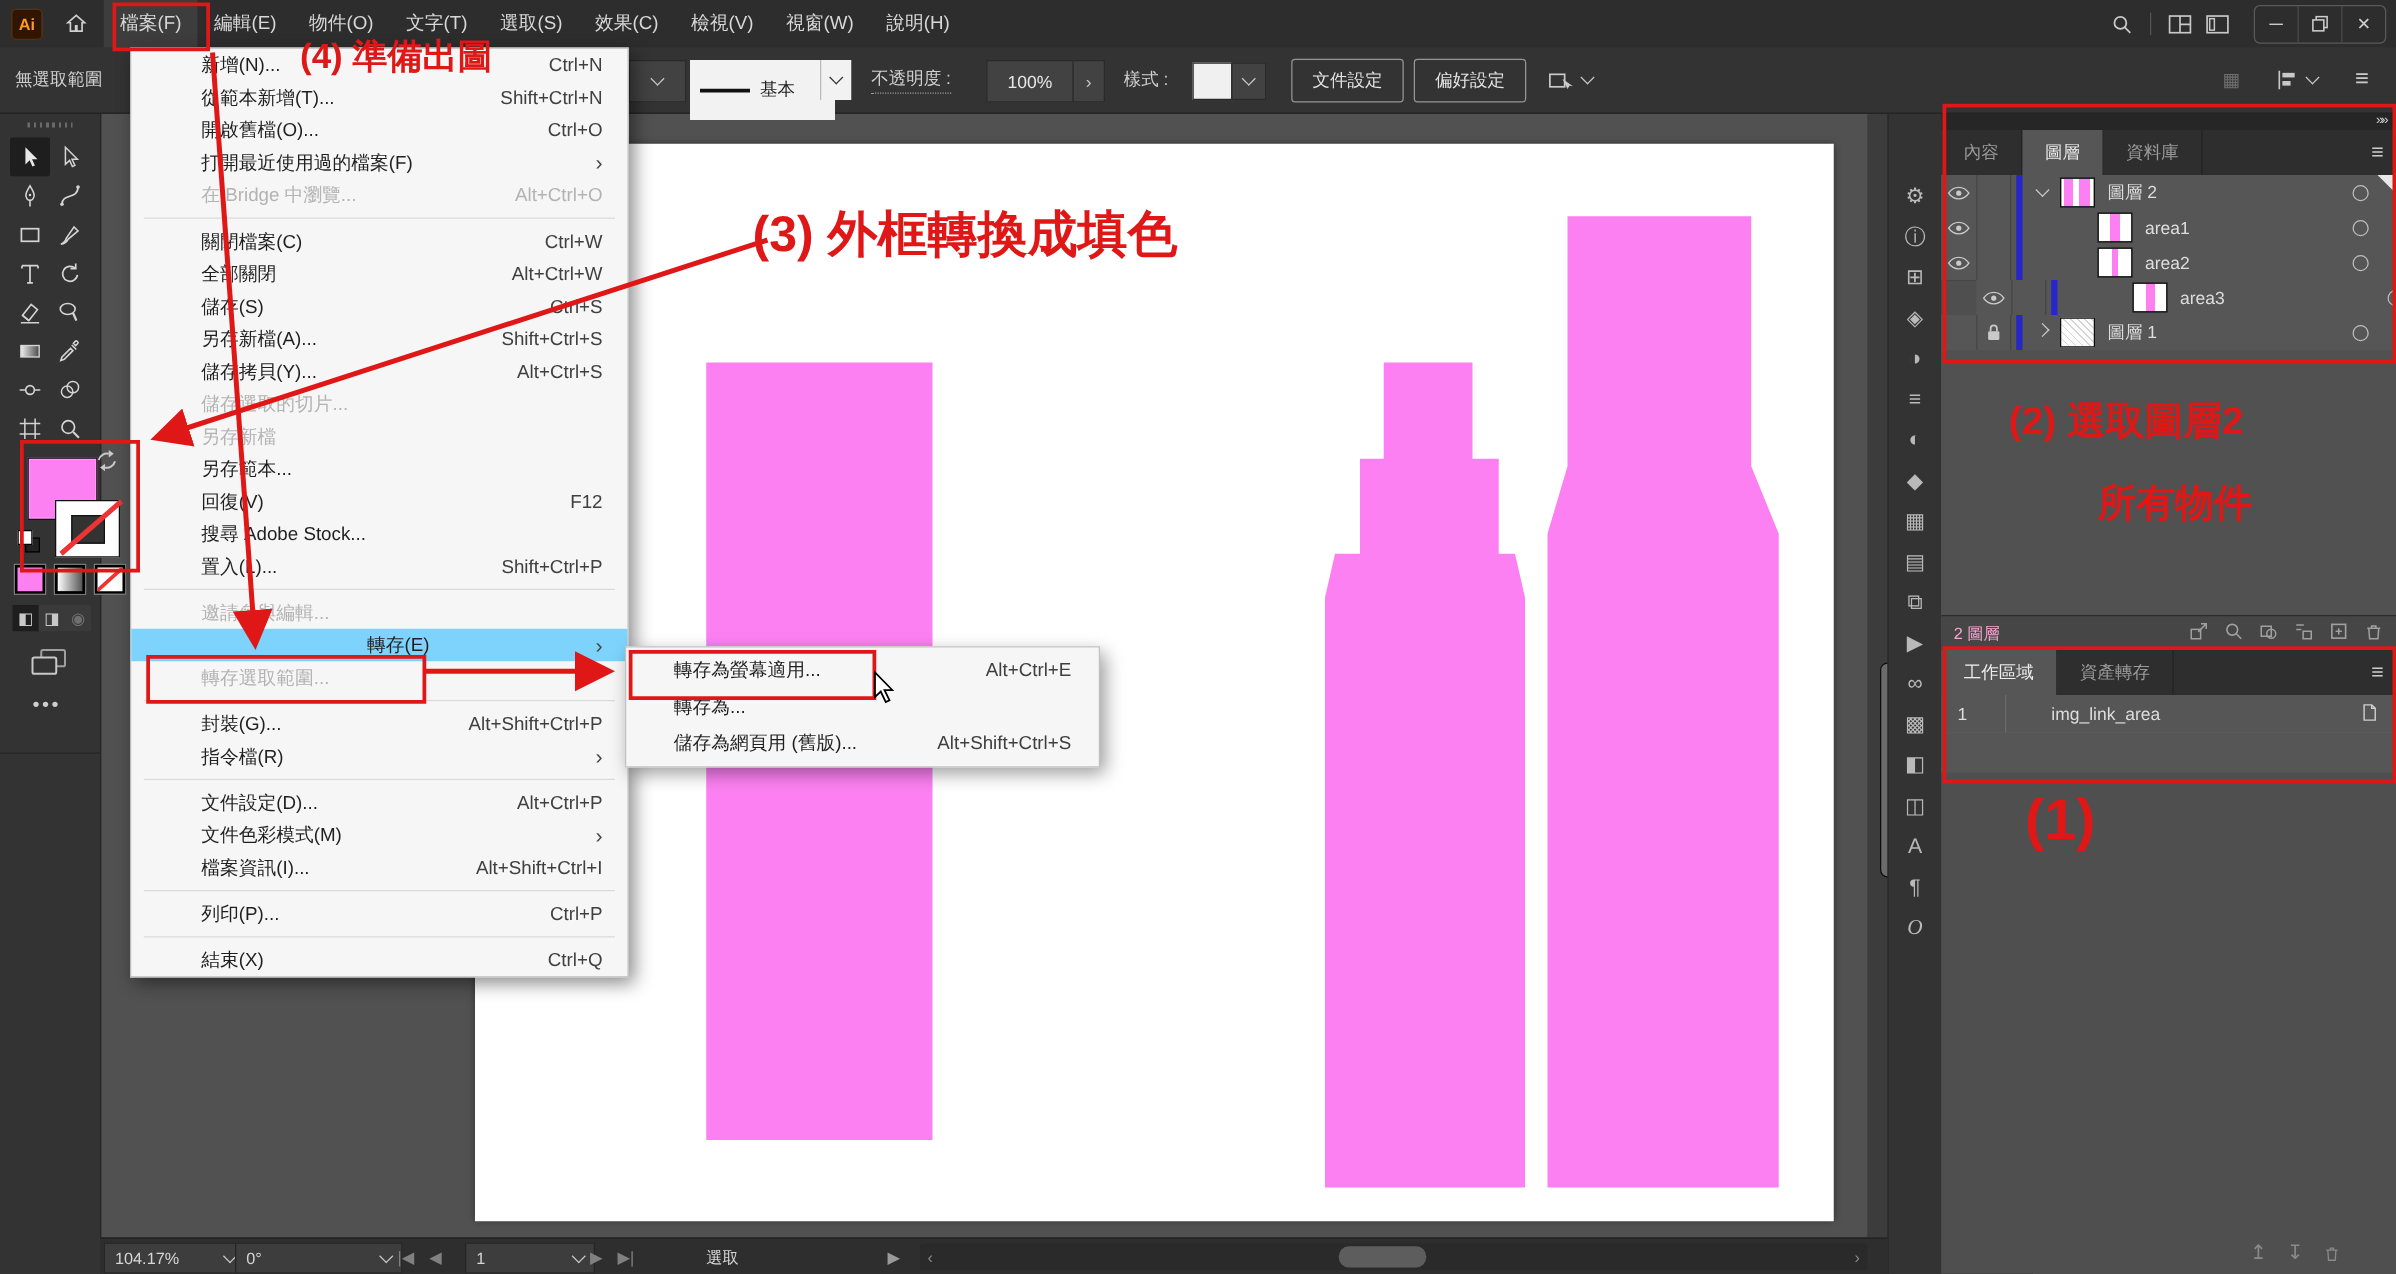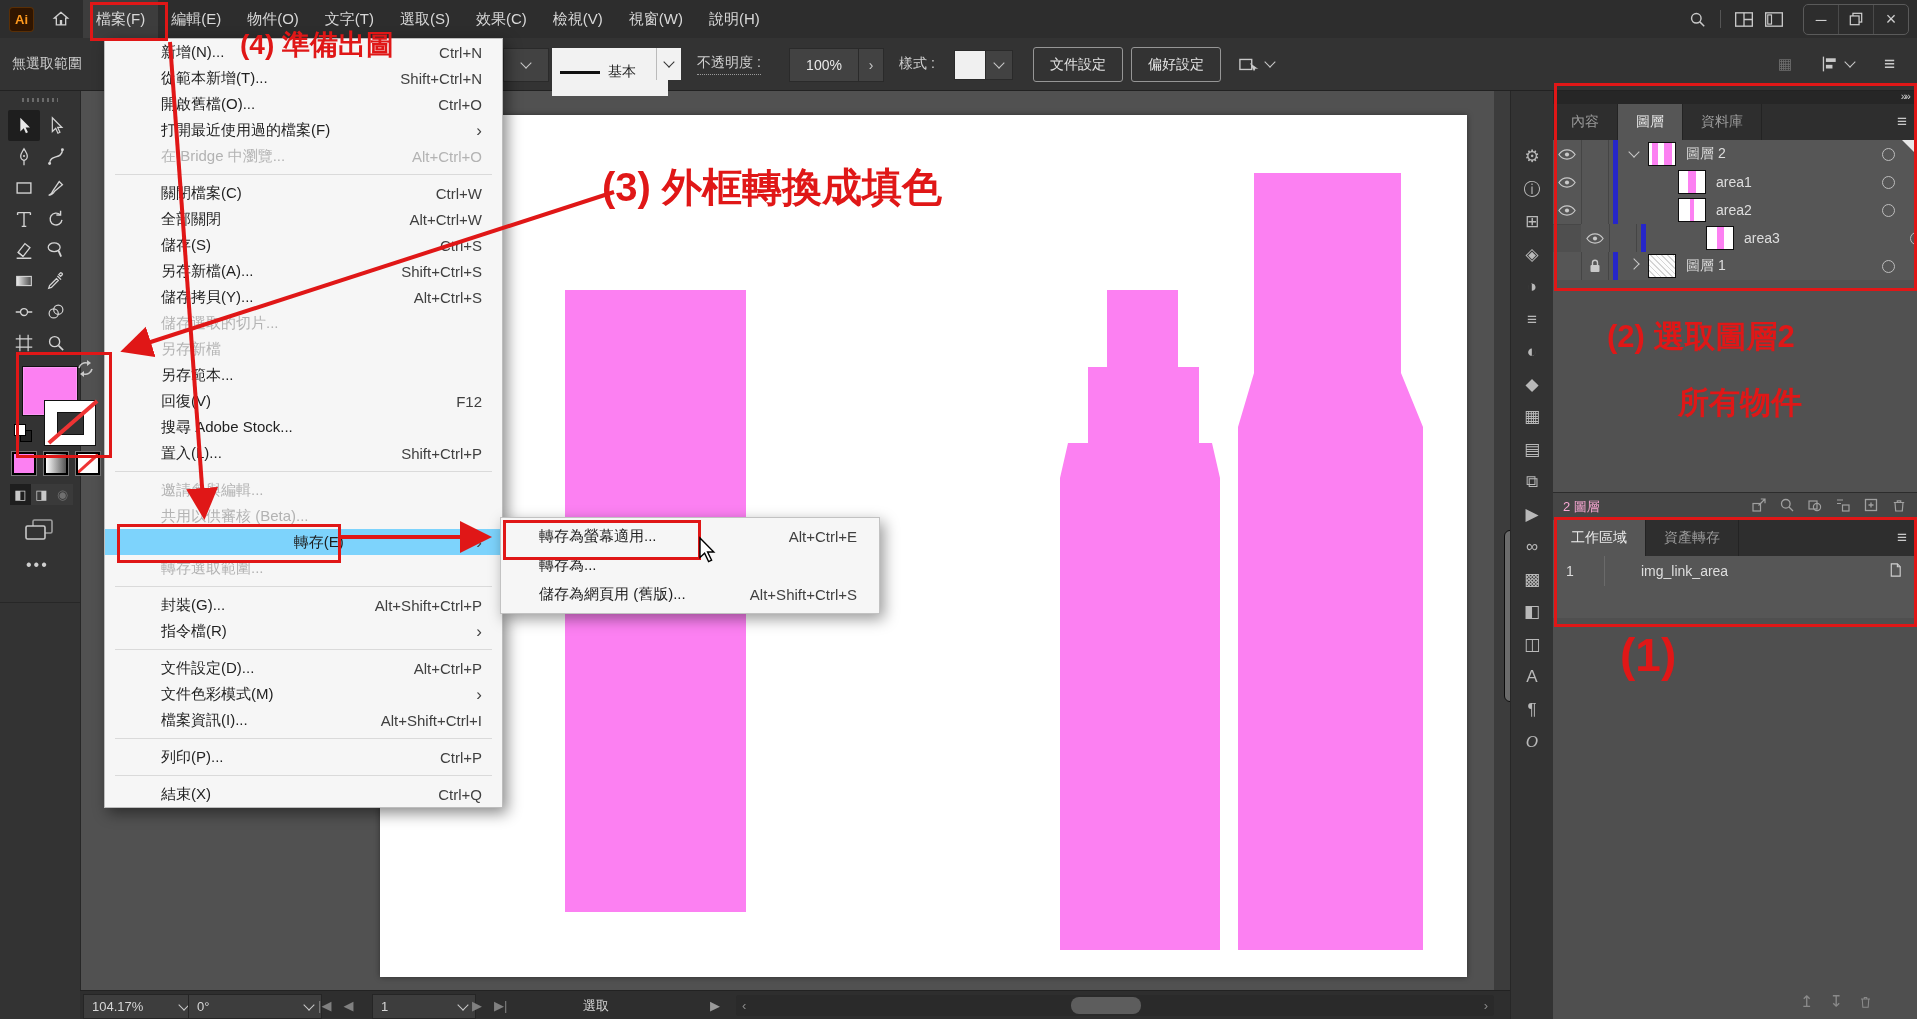--- a/index.html
+++ b/index.html
@@ -391,21 +391,21 @@
       <span>◀</span>
     </div>
   <div class="sb sb-box" style="left:292px;width:86px;">
       <span>1</span>
       <span class="chev"></span>
     </div>
   <div class="sb" style="left:392px;color:#808080;gap:12px;">
       <span>▶</span>
       <span>▶|</span>
     </div>
-  <div class="sb" style="left:485px;margin-left:18px;">
+  <div class="sb" style="left:485px;">
       <span>選取</span>
     </div>
   <div class="sb" style="left:630px;color:#9a9a9a;">▶</div>
   <div class="sb sb-track" style="left:656px;width:758px;">
     <span style="position:absolute;left:6px;top:3px;color:#888;">‹</span>
     <div class="sb-thumb"></div>
     <span style="position:absolute;right:6px;top:3px;color:#888;">›</span>
   </div>
 </div>
 
@@ -638,23 +638,20 @@
       <span class="fm-label">搜尋 Adobe Stock...</span>
     </div>
     <div class="fm-item">
       <span class="fm-label">置入(L)...</span>
       <span class="fm-short">Shift+Ctrl+P</span>
     </div>
     <div class="fm-sep"></div>
     <div class="fm-item disabled">
       <span class="fm-label">邀請參與編輯...</span>
     </div>
-    <div class="fm-item disabled">
-      <span class="fm-label">共用以供審核 (Beta)...</span>
-    </div>
     <div class="fm-item hl">
       <span class="fm-label">轉存(E)</span>
       <span class="fm-arrow">›</span>
     </div>
     <div class="fm-item disabled">
       <span class="fm-label">轉存選取範圍...</span>
     </div>
     <div class="fm-sep"></div>
     <div class="fm-item">
       <span class="fm-label">封裝(G)...</span>

